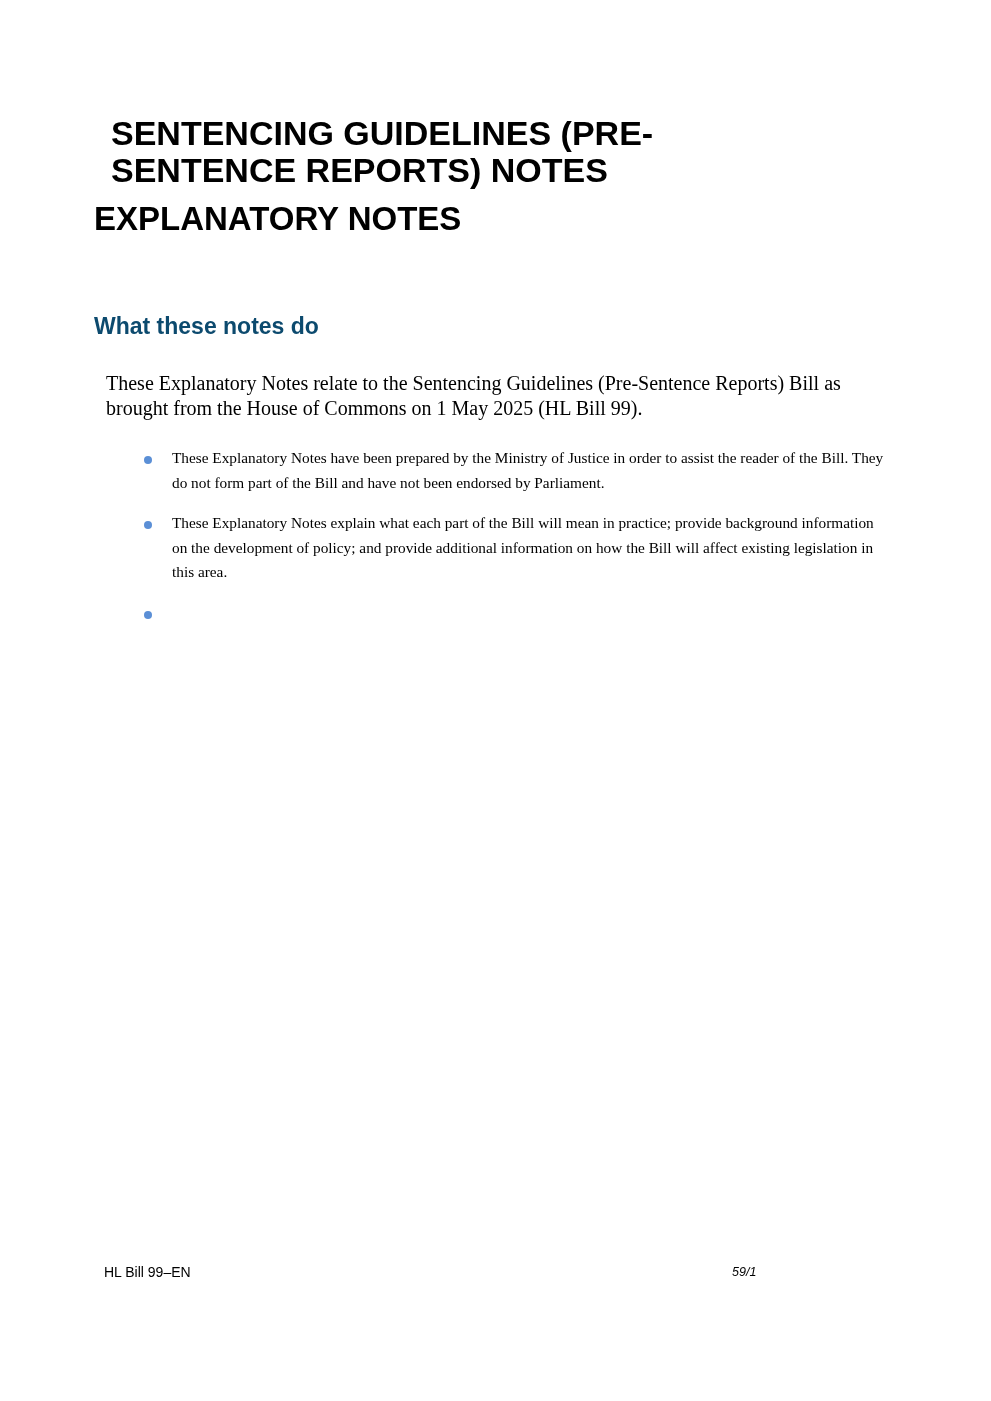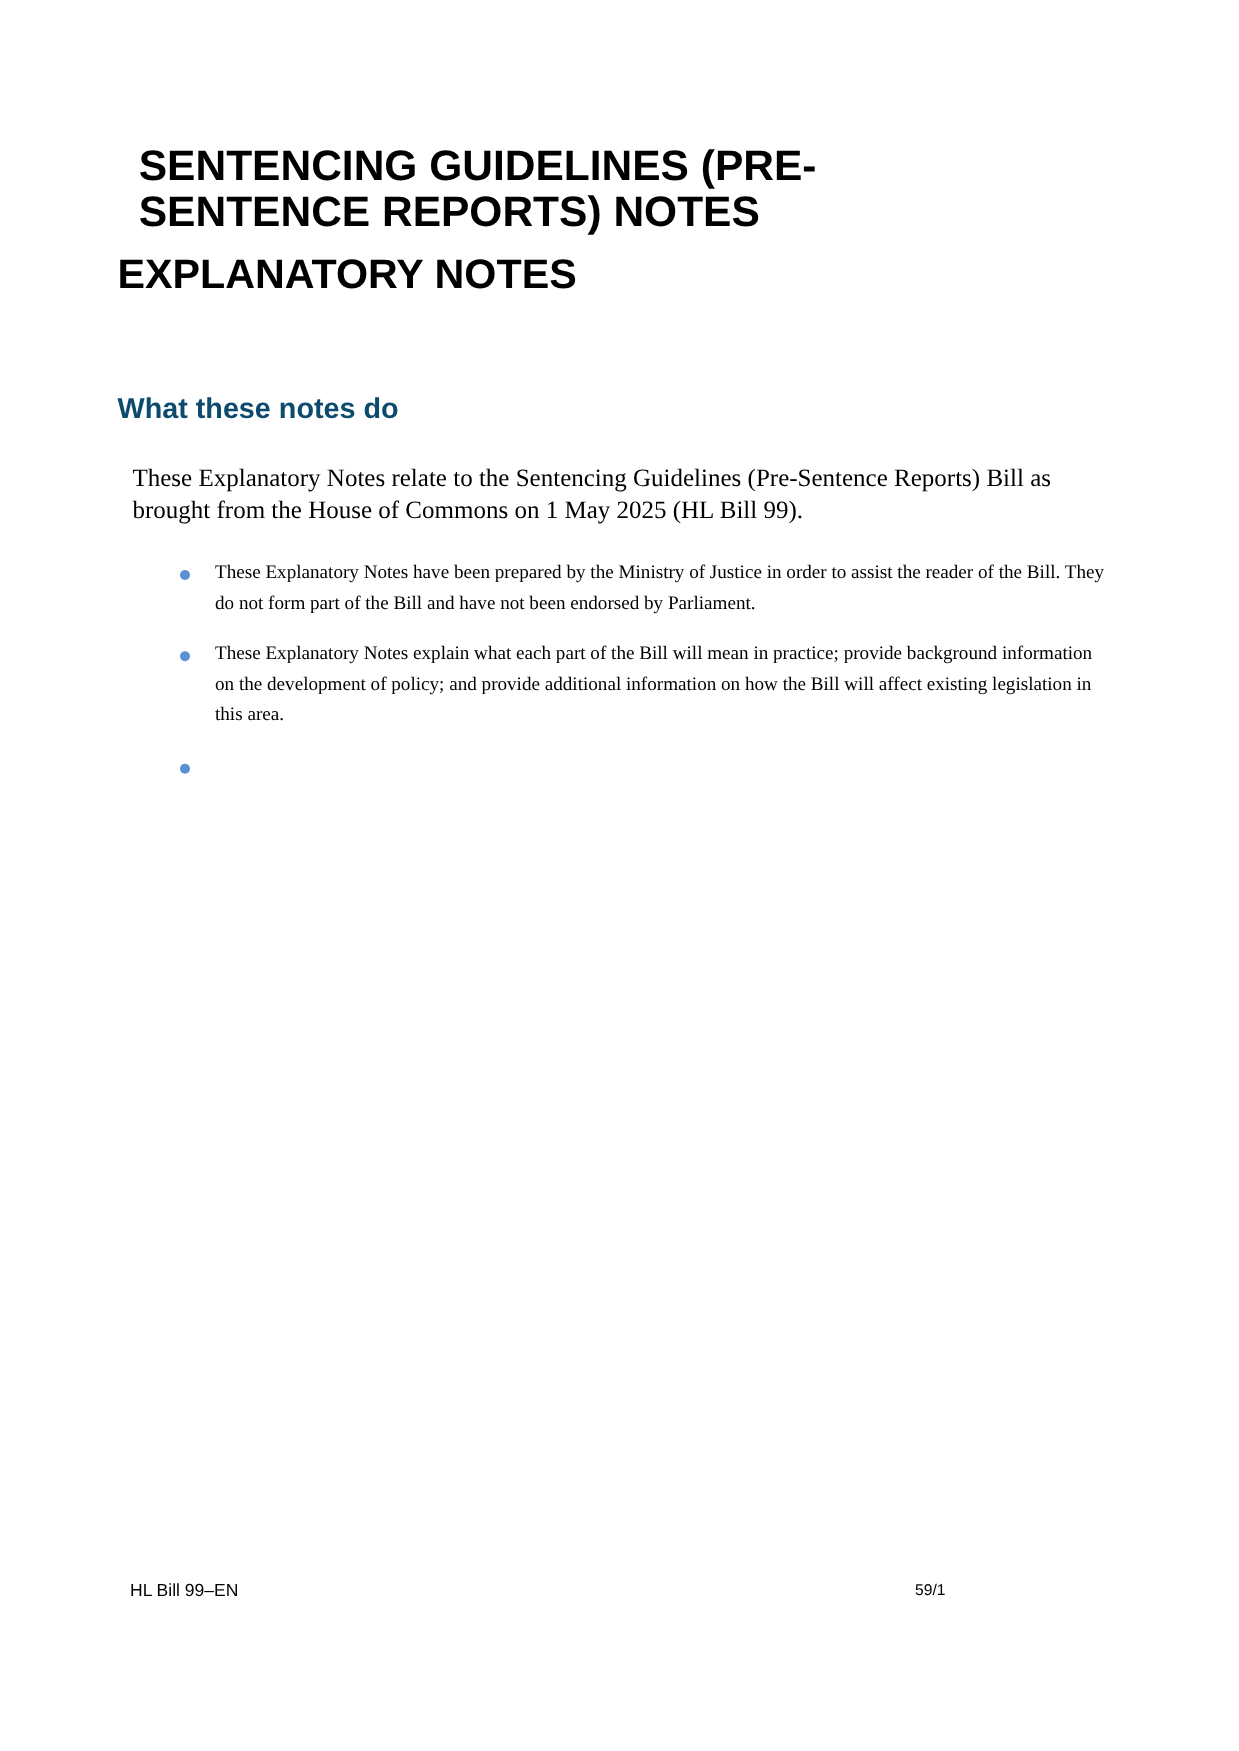--- a/index.html
+++ b/index.html
@@ -89,20 +89,21 @@
       font-size: 14px;
       line-height: 16px;
     }
     .footer-right {
       position: absolute;
       left: 732px;
       top: 1264px;
       font-family: "Liberation Sans", sans-serif;
       font-size: 12.5px;
       line-height: 16px;
+      font-style: italic;
     }
   </style>
 </head>
 <body>
 
 <h1 class="title">
   <span>SENTENCING GUIDELINES (PRE-</span><br>
   <span>SENTENCE REPORTS) NOTES</span>
 </h1>
 

